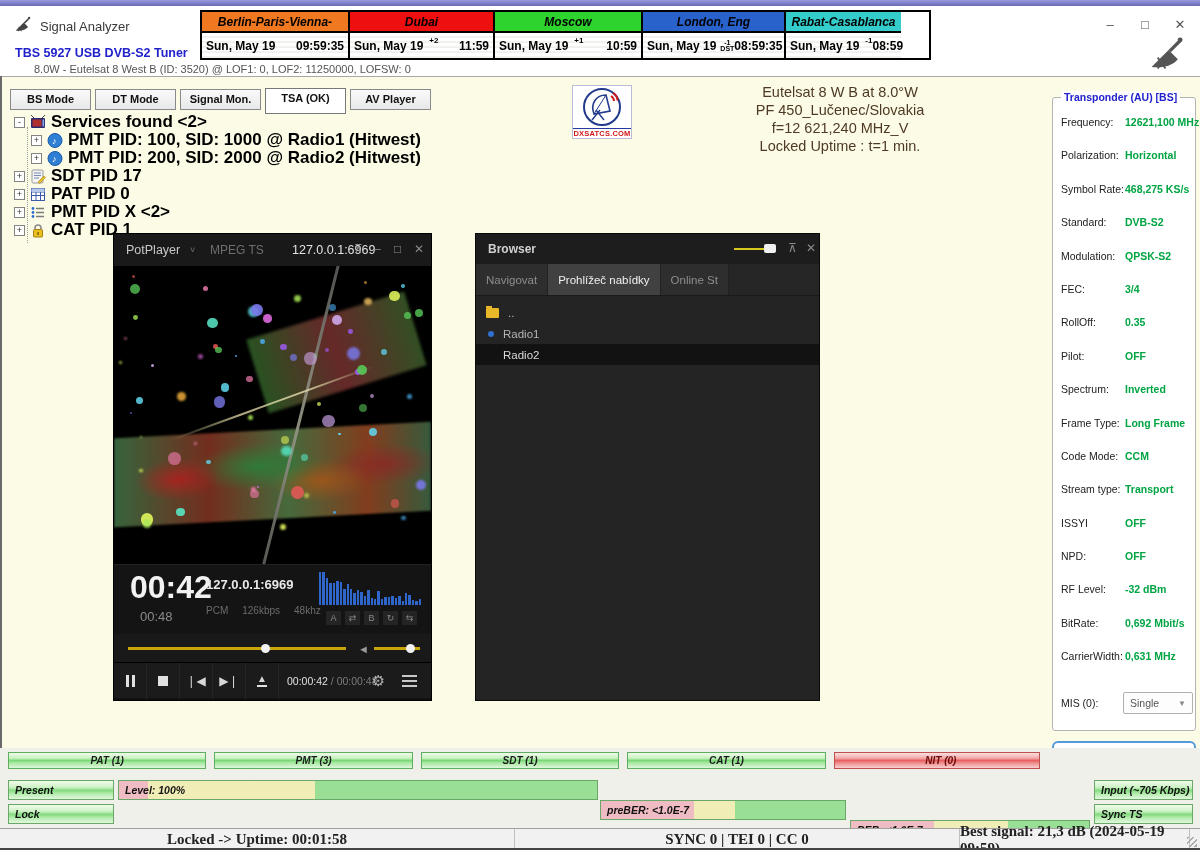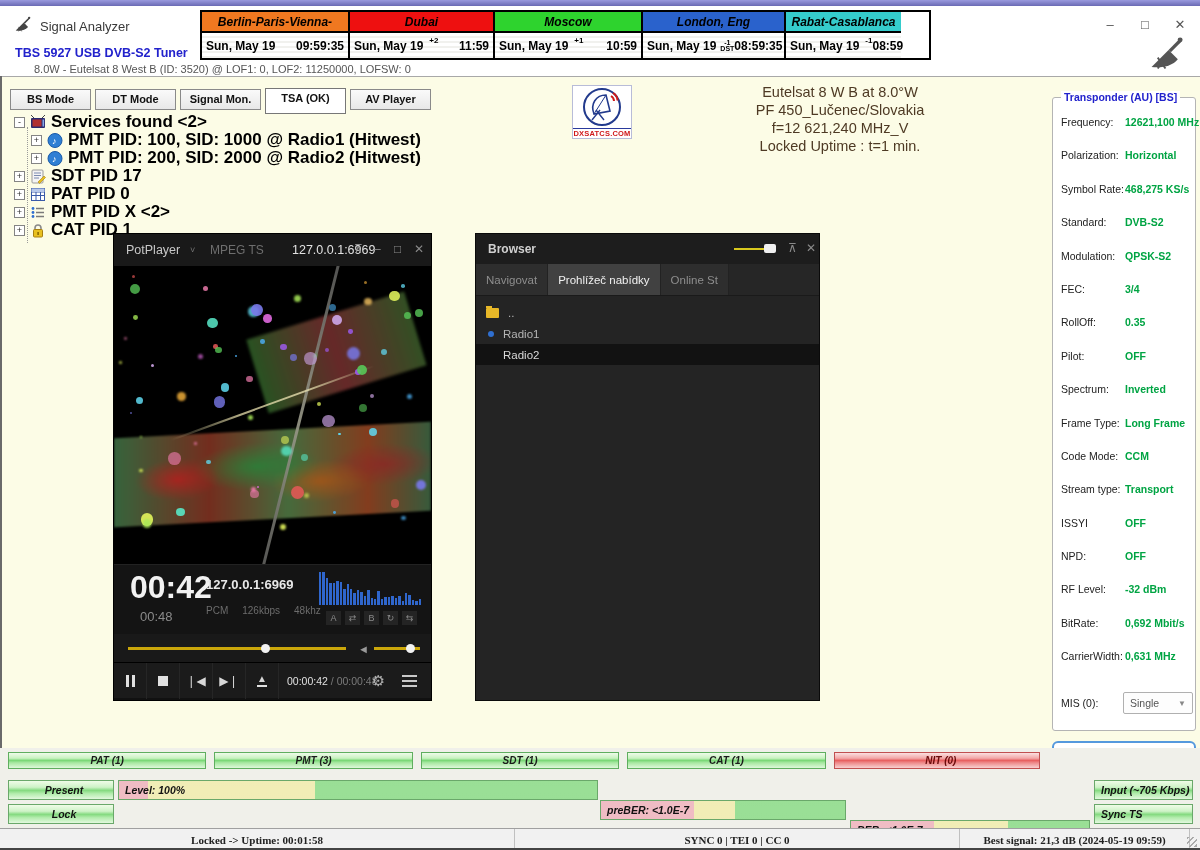--- a/index.html
+++ b/index.html
@@ -176,27 +176,27 @@
   .psi.missing { border-color:#c05050; color:#6a0a0a;
     background:linear-gradient(180deg,#fbe0e0,#f2a8a8 35%,#e86060 50%,#ee8a8a 65%,#f8d0d0);padding-left:8px; }
 
   .sbar { position:absolute; height:20px; border:1px solid #6aa86a; font-size:10.5px; font-weight:bold;
     font-style:italic; color:#111; line-height:18px; padding-left:6px; white-space:nowrap; overflow:hidden; }
   .sgreen { background:linear-gradient(180deg,#f0fce8,#cdf2c6 35%,#84da80 52%,#b2ecac 70%,#e2f8de); }
   .smix { position:relative; }
   .smix .fill { position:absolute; inset:0; opacity:.85; }
   .smix span { position:relative; }
   .row1 { top:32px; } .row2 { top:56px; }
-  .c1 { left:8px; width:106px;text-align:center; } .c2 { left:118px; width:480px; }
+  .c1 { left:8px; width:106px; } .c2 { left:118px; width:480px; }
   .c3 { left:600px; width:246px; } .c4 { left:850px; width:240px; }
   .c5 { left:1094px; width:99px; }
 
   
   .statusbar { position:absolute; left:0; top:828px; width:1200px; height:22px; background:#f1f1f1;
-    border-top:1px solid #a0a0a0; display:flex; font-size:11px; color:#222;
+    border-top:1px solid #a0a0a0; display:flex; font-size:15px; color:#222;
     font-family:"Liberation Serif",serif; font-weight:bold; }
   .sb-seg { border-right:1px solid #c0c0c0; display:flex; align-items:center; justify-content:center; }
   .sb1 { width:515px; } .sb2 { width:445px; } .sb3 { width:230px; }
   .sb-grip { flex:1; position:relative; }
   .sb-grip:after { content:""; position:absolute; right:3px; bottom:3px; width:10px; height:10px;
     background:repeating-linear-gradient(135deg,#aaa 0 1.5px,transparent 1.5px 4px); }
 </style>
 </head>
 <body>
 

